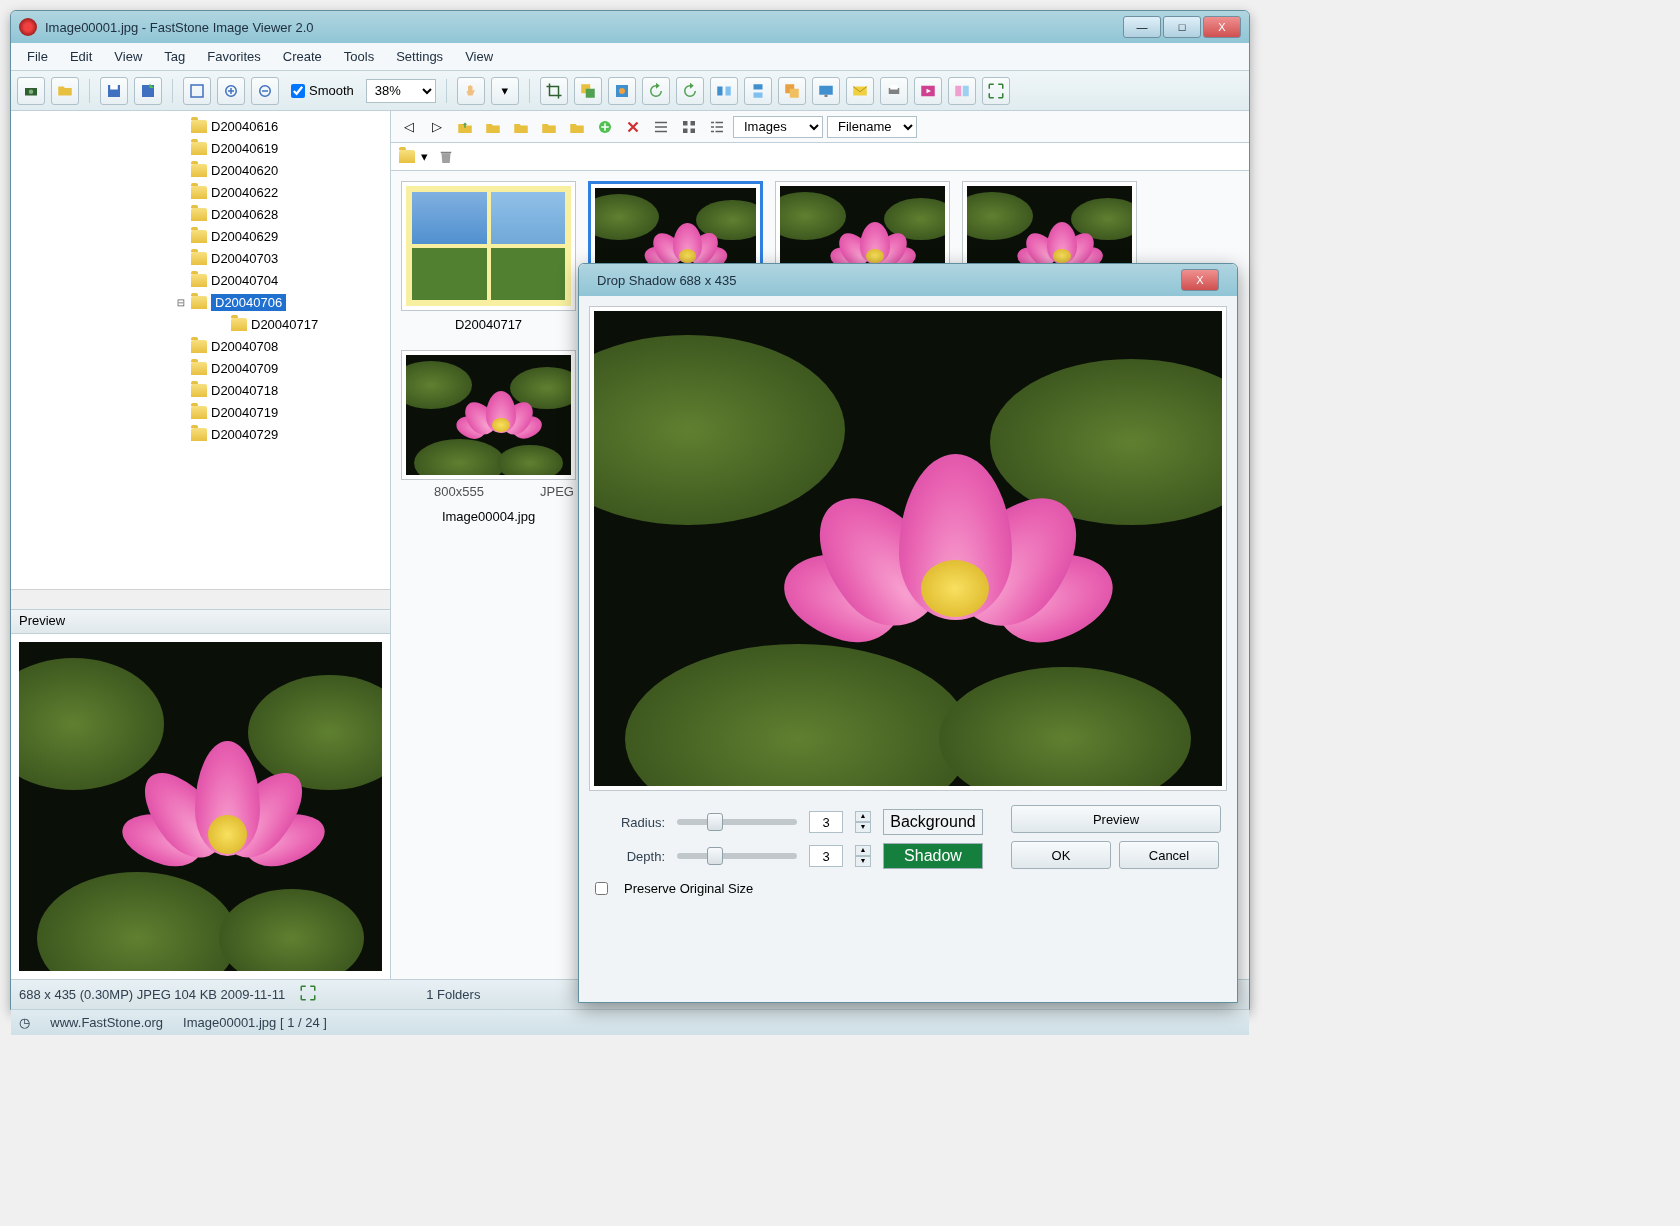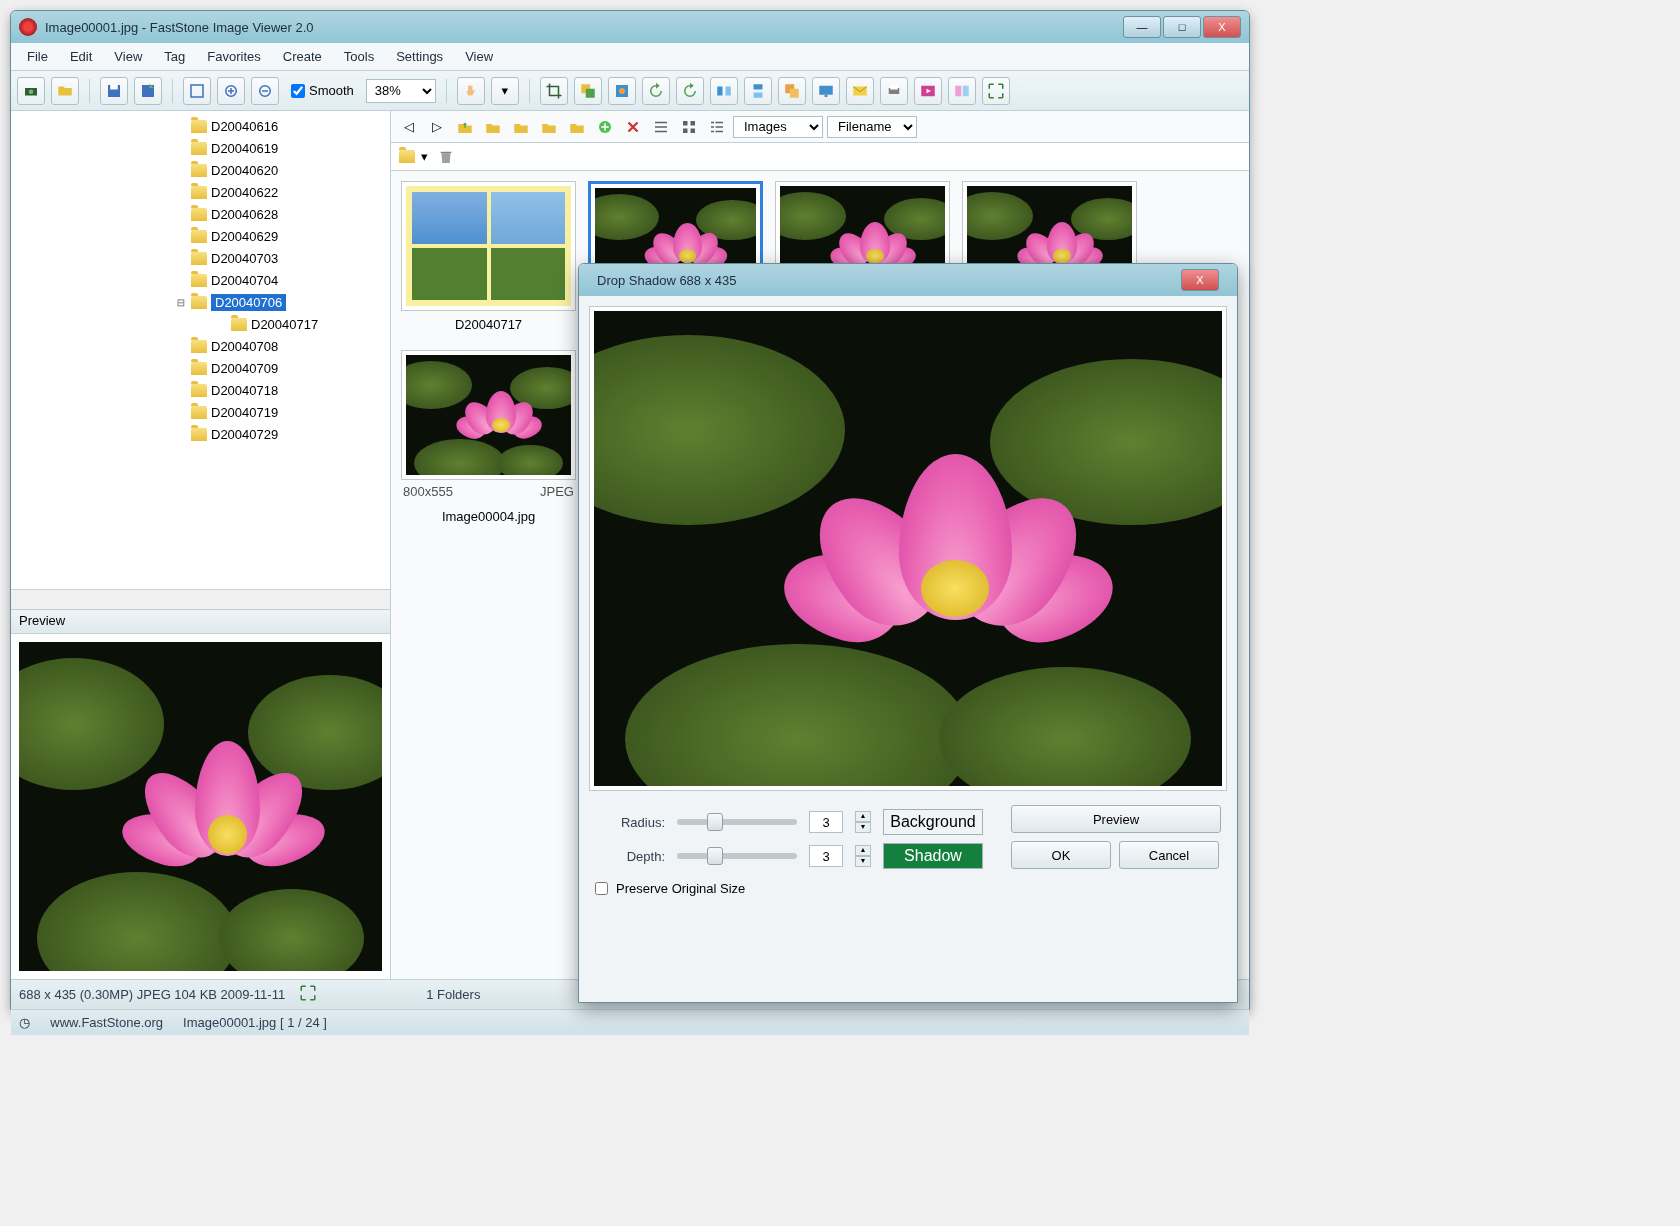--- a/index.html
+++ b/index.html
@@ -58,21 +58,21 @@
 .nav-toolbar { height: 32px; display: flex; align-items: center; padding: 0 6px; gap: 4px; border-bottom: 1px solid #c0d0d8; }
 .nav-btn { width: 24px; height: 24px; display: flex; align-items: center; justify-content: center; border: 1px solid transparent; border-radius: 3px; }
 .filter-select { height: 22px; border: 1px solid #b0c0c8; background: #fff; padding: 0 6px; min-width: 90px; }
 .path-bar { height: 28px; display: flex; align-items: center; padding: 0 8px; gap: 6px; border-bottom: 1px solid #c0d0d8; background: #fff; }
 .path-text { flex: 1; }
 .thumbs { flex: 1; padding: 10px; display: flex; flex-wrap: wrap; gap: 12px; align-content: flex-start; overflow: hidden; }
 .thumb-card { width: 175px; display: flex; flex-direction: column; }
 .thumb-frame { width: 175px; height: 130px; border: 1px solid #c0c8cc; background: #fff; padding: 4px; display: flex; align-items: center; justify-content: center; }
 .thumb-frame.selected { border: 3px solid #3080e0; }
 .thumb-img { width: 100%; height: 100%; }
-.thumb-meta { display: flex; justify-content: space-between; padding: 4px 2px; color: #505050; font-size: 12px; }
+.thumb-meta { display: flex; justify-content: space-between; padding: 4px 2px; color: #505050; font-size: 12px; margin-left: 31px; }
 .thumb-name { text-align: center; padding: 6px 0; }
 
 .statusbar { height: 30px; background: linear-gradient(#e8f0f4, #d8e4e8); border-top: 1px solid #c0d0d8; display: flex; align-items: center; padding: 0 8px; gap: 14px; color: #304050; font-size: 12px; }
 .statusbar2 { height: 26px; background: linear-gradient(#e0ecf0, #d0e0e8); border-top: 1px solid #c0d0d8; display: flex; align-items: center; padding: 0 8px; gap: 20px; color: #304050; font-size: 12px; }
 
 
 .dialog { position: absolute; left: 578px; top: 263px; width: 660px; height: 740px; background: #f0f4f6; border: 1px solid #6090a0; border-radius: 6px 6px 0 0; box-shadow: 0 6px 20px rgba(0,0,0,0.4); }
 .dlg-titlebar { height: 32px; background: linear-gradient(#b0d5e0, #90c5d5); border-radius: 6px 6px 0 0; display: flex; align-items: center; padding: 0 18px; }
 .dlg-title { flex: 1; color: #203040; }
 .dlg-body { padding: 10px; }
@@ -83,21 +83,21 @@
 .slider { width: 120px; height: 6px; background: #c0c8cc; border-radius: 3px; position: relative; }
 .slider-thumb { position: absolute; top: -6px; left: 30px; width: 16px; height: 18px; background: linear-gradient(#f8fafc,#d8e0e4); border: 1px solid #90a0a8; border-radius: 3px; }
 .num-input { width: 34px; height: 22px; border: 1px solid #b0c0c8; text-align: center; }
 .spinner { display: flex; flex-direction: column; }
 .spin-btn { width: 16px; height: 11px; border: 1px solid #b0c0c8; background: #e8f0f4; font-size: 7px; line-height: 7px; text-align: center; }
 .color-btn { width: 100px; height: 26px; border: 1px solid #a0b0b8; display: flex; align-items: center; justify-content: center; font-size: 16px; }
 .bg-btn { background: #f0f4f6; }
 .shadow-btn { background: #15803d; color: #fff; }
 .dlg-btn { width: 100px; height: 28px; background: linear-gradient(#f8fafc, #e0e8ec); border: 1px solid #a0b0b8; border-radius: 3px; }
 .dlg-right { display: flex; flex-direction: column; gap: 8px; margin-left: auto; }
-.preserve-row { display: flex; align-items: center; gap: 8px; margin-top: 8px; }
+.preserve-row { display: flex; align-items: center; gap: 16px; margin-top: 8px; }
 
 
 .collage { display: grid; grid-template: 1fr 1fr / 1fr 1fr; gap: 4px; width: 100%; height: 100%; background: #f8f0a0; padding: 6px; }
 .collage > div { background: #508030; }
 .collage > div:first-child { background: linear-gradient(#80b0e0, #5090d0); }
 .collage > div:nth-child(2) { background: linear-gradient(#90c0e8, #70a8d8); }
 
 svg { width: 18px; height: 18px; }
 </style>
 </head>

